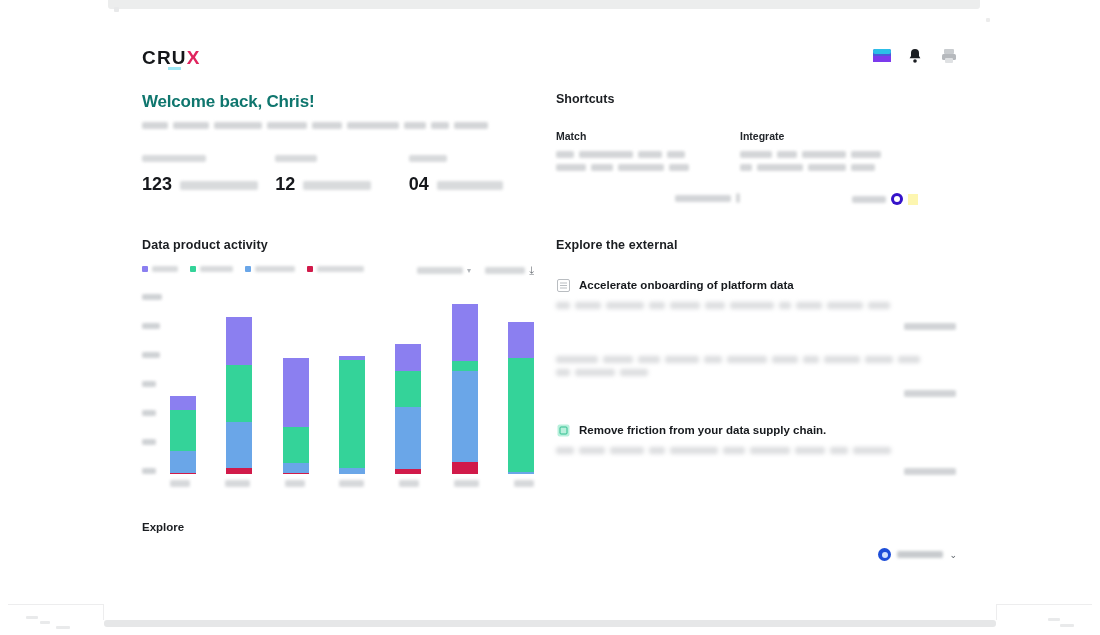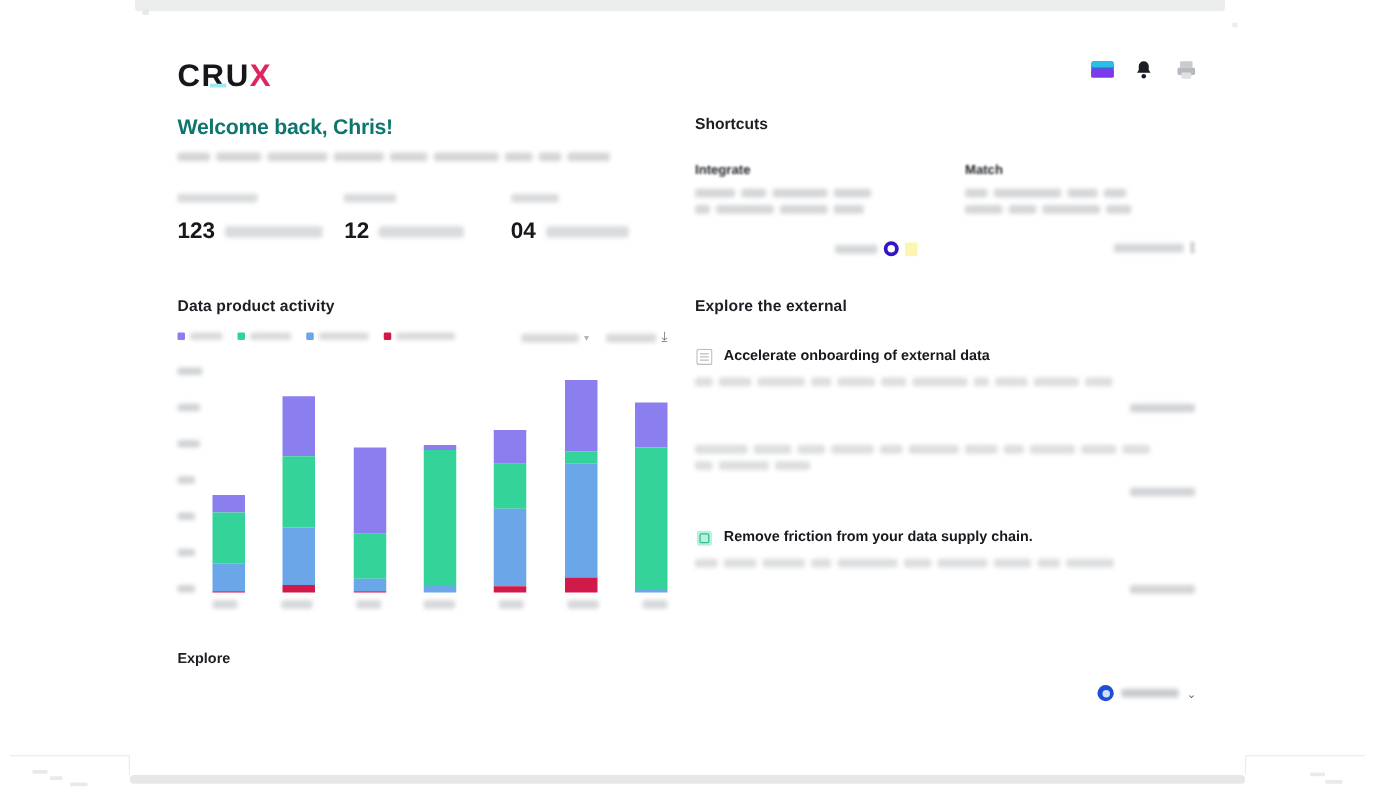--- a/index.html
+++ b/index.html
@@ -23,21 +23,21 @@
   }
   .bottom-bar {
     position:absolute; left:104px; top:620px; width:892px; height:7px;
     background:#e6e7e8; border-radius:3px;
   }
   .bottom-edge-l { position:absolute; left:8px; top:604px; width:96px; height:16px; border-top:1px solid #ededee; border-right:1px solid #ededee; }
   .bottom-edge-r { position:absolute; left:996px; top:604px; width:96px; height:16px; border-top:1px solid #ededee; border-left:1px solid #ededee; }
   .edge-tick { position:absolute; background:#e9eaeb; height:3px; border-radius:1px; }
 
   
-  .logo { position:absolute; left:142px; top:47px; font-size:25px; font-weight:700; letter-spacing:1.2px; color:#15171a; }
+  .logo { position:absolute; left:142px; top:47px; font-size:19px; font-weight:700; letter-spacing:1.2px; color:#15171a; }
   .logo .x { color:#e0245e; }
   .logo-underline { position:absolute; left:168px; top:67px; width:13px; height:3px; background:#9fe8f5; }
 
   .hdr-icons { position:absolute; right:140px; top:47px; display:flex; gap:14px; align-items:center; }
   .hdr-icon { width:20px; height:18px; position:relative; cursor:pointer; }
 
   
   .left { position:absolute; left:142px; top:92px; width:390px; }
   .welcome { font-size:17px; font-weight:700; color:#0f766e; letter-spacing:-0.2px; }
 
@@ -284,80 +284,80 @@
           <div class="xlab" style="width: 20px;"></div>
         </div>
     </div>
   </div>
 
   <div class="issues">Explore</div>
 
   <div class="right">
     <div class="sc-title">Shortcuts</div>
     <div class="sc-cards">
+      <div class="sc-card two">
+        <div class="sc-h">Match</div>
+        <div class="sc-body blur">
+          <div class="bl-row" style="margin-bottom:6px">
+            <span class="bl-line" style="width:18px"></span>
+              <span class="bl-line" style="width:54px"></span>
+            <span class="bl-line" style="width:24px"></span>
+              <span class="bl-line" style="width:18px"></span>
+          </div>
+          <div class="bl-row">
+            <span class="bl-line" style="width:30px"></span>
+              <span class="bl-line" style="width:22px"></span>
+            <span class="bl-line" style="width:46px"></span>
+              <span class="bl-line" style="width:20px"></span>
+          </div>
+        </div>
+        <div class="sc-cta" style="justify-content:flex-end">
+          <span class="sc-cta-txt" style="width:56px"></span>
+          <span class="bl-line" style="width:4px; height:10px; filter:blur(1.4px); opacity:.6"></span>
+        </div>
+      </div>
       <div class="sc-card">
         <div class="sc-h">Integrate</div>
         <div class="sc-body blur">
           <div class="bl-row" style="margin-bottom:6px">
             <span class="bl-line" style="width:32px"></span>
               <span class="bl-line" style="width:20px"></span>
             <span class="bl-line" style="width:44px"></span>
               <span class="bl-line" style="width:30px"></span>
           </div>
           <div class="bl-row">
             <span class="bl-line" style="width:12px"></span>
               <span class="bl-line" style="width:46px"></span>
             <span class="bl-line" style="width:38px"></span>
               <span class="bl-line" style="width:24px"></span>
           </div>
         </div>
         <div class="sc-cta" style="justify-content:flex-end; padding-right:38px">
           <span class="sc-cta-txt"></span>
           <span class="cta-badge"></span>
           <span class="cta-hl"></span>
-        </div>
-      </div>
-      <div class="sc-card two">
-        <div class="sc-h">Match</div>
-        <div class="sc-body blur">
-          <div class="bl-row" style="margin-bottom:6px">
-            <span class="bl-line" style="width:18px"></span>
-              <span class="bl-line" style="width:54px"></span>
-            <span class="bl-line" style="width:24px"></span>
-              <span class="bl-line" style="width:18px"></span>
-          </div>
-          <div class="bl-row">
-            <span class="bl-line" style="width:30px"></span>
-              <span class="bl-line" style="width:22px"></span>
-            <span class="bl-line" style="width:46px"></span>
-              <span class="bl-line" style="width:20px"></span>
-          </div>
-        </div>
-        <div class="sc-cta" style="justify-content:flex-end">
-          <span class="sc-cta-txt" style="width:56px"></span>
-          <span class="bl-line" style="width:4px; height:10px; filter:blur(1.4px); opacity:.6"></span>
         </div>
       </div>
     </div>
   </div>
 
   <div class="explore">
     <div class="sec-title">Explore the external</div>
 
     <div class="ex-item">
       <div class="ex-head">
         <span class="ex-ic">
           <svg width="13" height="13" viewBox="0 0 13 13">
               <rect x="0.5" y="0.5" width="12" height="12" rx="1.5" fill="none" stroke="#b9bdc1"></rect>
               <line x1="3" y1="4" x2="10" y2="4" stroke="#b9bdc1"></line>
               <line x1="3" y1="6.5" x2="10" y2="6.5" stroke="#b9bdc1"></line>
               <line x1="3" y1="9" x2="10" y2="9" stroke="#b9bdc1"></line>
             </svg>
         </span>
-        <span class="ex-t">Accelerate onboarding of external data</span>
+        <span class="ex-t">Accelerate onboarding of platform data</span>
       </div>
       <div class="ex-desc blur-soft">
         <div class="bl-row">
           <span class="bl-line" style="width:14px"></span>
             <span class="bl-line" style="width:26px"></span>
           <span class="bl-line" style="width:38px"></span>
             <span class="bl-line" style="width:16px"></span>
           <span class="bl-line" style="width:30px"></span>
             <span class="bl-line" style="width:20px"></span>
           <span class="bl-line" style="width:44px"></span>

